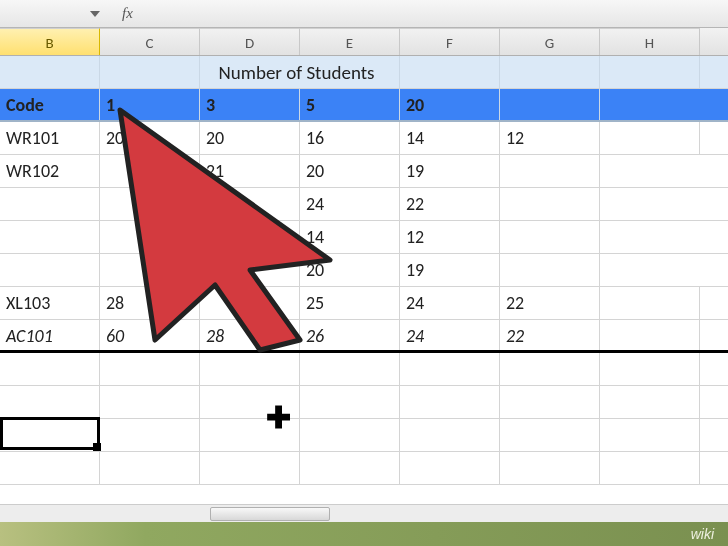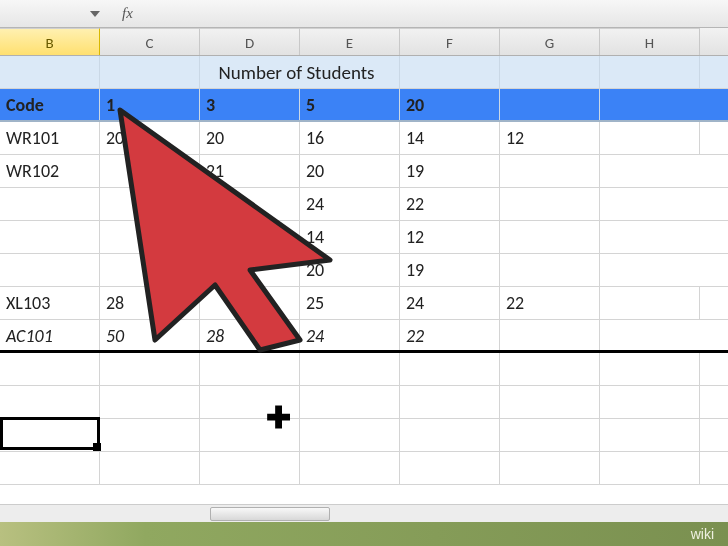--- a/index.html
+++ b/index.html
@@ -159,20 +159,21 @@
       align-items: center;
       justify-content: flex-end;
       padding-right: 10px;
       color: #fff;
       font-size: 14px;
       font-family: Arial, sans-serif;
     }
     .footer-wiki {
       color: #eef0e0;
       margin-right: 4px;
+      font-style: italic;
     }
     .footer-title {
       font-weight: bold;
     }
   </style>
 </head>
 <body>
 
 <div class="formula-bar">
   <div class="name-dropdown">
@@ -256,22 +257,23 @@
       <div class="cell">XL103</div>
       <div class="cell">28</div>
       <div class="cell"></div>
       <div class="cell">25</div>
       <div class="cell">24</div>
       <div class="cell">22</div>
       <div class="cell"></div>
     </div>
     <div class="row thick-border-bottom">
       <div class="cell">AC101</div>
-      <div class="cell">50</div>
+      <div class="cell">60</div>
       <div class="cell">28</div>
+      <div class="cell">26</div>
       <div class="cell">24</div>
       <div class="cell">22</div>
       <div class="cell"></div>
     </div>
     <div class="row">
       <div class="cell"></div>
       <div class="cell"></div>
       <div class="cell"></div>
       <div class="cell"></div>
       <div class="cell"></div>

